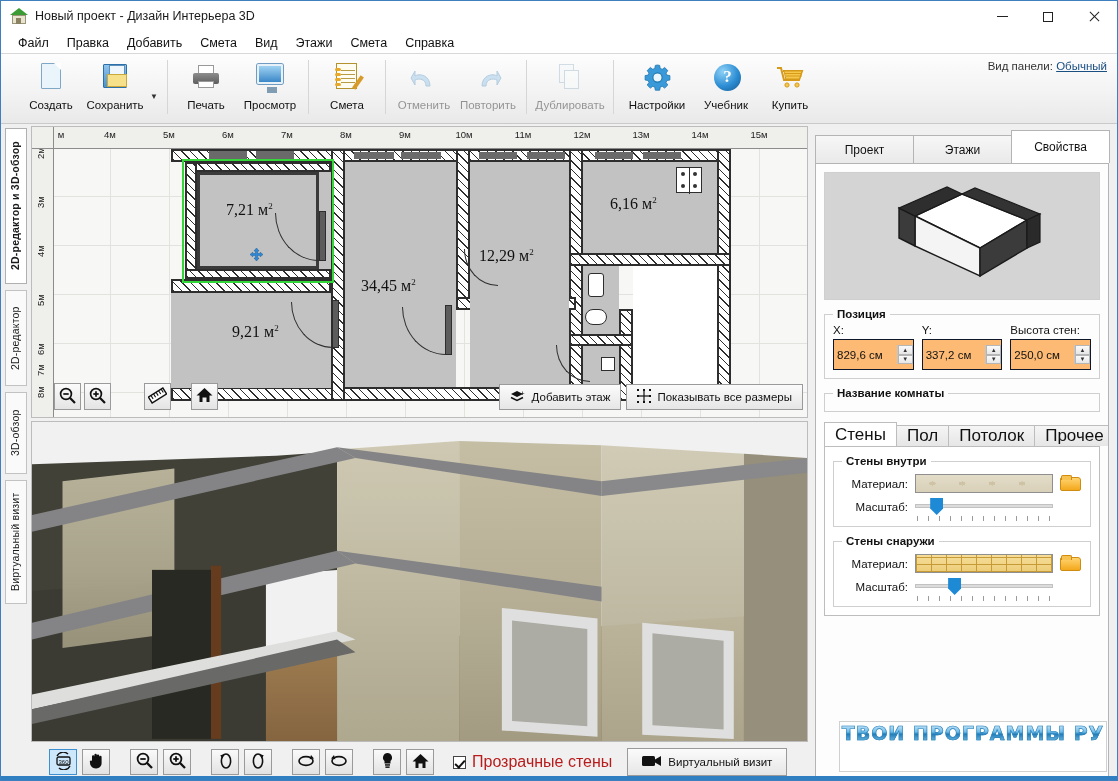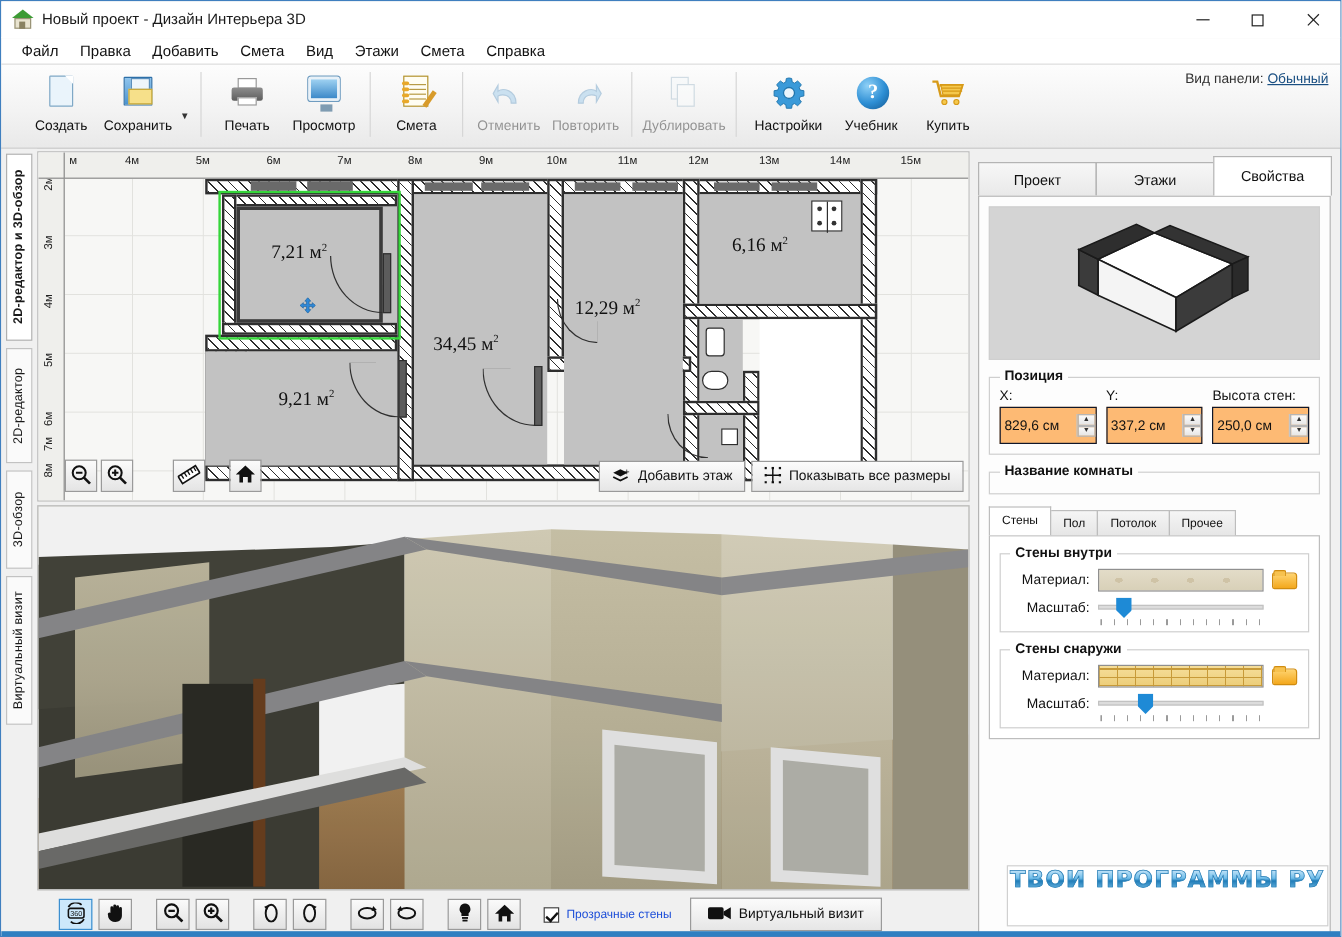--- a/index.html
+++ b/index.html
@@ -189,21 +189,21 @@
   .view3d { position:relative;flex:1;margin-top:3px;border:1px solid #bcbcbc;overflow:hidden;background:#dcdcd6; }
   .bar3d {
     height:40px;display:flex;align-items:center;gap:5px;padding:0 0 0 18px;
     background:#f0f0f0;
   }
   .b3 {
     width:28px;height:26px;background:linear-gradient(#fafafa,#e2e2e2);
     border:1px solid #9a9a9a;display:flex;align-items:center;justify-content:center;cursor:default;
   }
   .b3.active{background:#cde8fb;border-color:#3c8fd0;}
-  .chk { display:flex;align-items:center;gap:6px;font-size:10px;color:#1d4ed8;margin-left:14px;cursor:default; }
+  .chk { display:flex;align-items:center;gap:6px;font-size:16px;color:#b91c1c;margin-left:14px;cursor:default; }
   .chkbox { width:13px;height:13px;border:1px solid #444;background:#fff;position:relative;flex:none; }
   .chkbox:after{content:"";position:absolute;left:3px;top:1px;width:4px;height:8px;border:solid #111;border-width:0 2px 2px 0;transform:rotate(42deg);}
 
   
   .rpanel { width:305px; flex:none; padding:6px 8px 0 3px; display:flex; flex-direction:column; }
   .ptabs { display:flex; align-items:flex-end; height:33px; }
   .ptab {
     flex:1;height:28px;display:flex;align-items:center;justify-content:center;
     background:linear-gradient(#f7f7f7,#e9e9e9);border:1px solid #b4b4b4;border-bottom:none;
     font-size:12px;color:#111;cursor:default;margin-right:-1px;
@@ -238,21 +238,21 @@
   .spinbtns i {
     flex:1;background:linear-gradient(#fbfbfb,#e6e6e6);border:1px solid #b6b6b6;margin:0;
     display:flex;align-items:center;justify-content:center;font-size:6px;color:#333;font-style:normal;
   }
   .txtin {
     width:100%;height:22px;border:1px solid #9a9a9a;background:#fff;
     font-size:11.5px;color:#111;padding:0 4px;outline:none;font-family:"Liberation Sans",sans-serif;
   }
   .stabs { display:flex;align-items:flex-end;height:24px;margin-top:10px; }
   .stab {
-    height:21px;padding:0 10px;display:flex;align-items:center;font-size:10px;color:#111;
+    height:21px;padding:0 10px;display:flex;align-items:center;font-size:17px;color:#111;
     background:linear-gradient(#f5f5f5,#e6e6e6);border:1px solid #bdbdbd;border-bottom:none;
     margin-right:-1px;cursor:default;
   }
   .stab.active { background:#fff;height:24px;z-index:2; }
   .spane { border:1px solid #bdbdbd;padding:8px;background:#fff; }
   .matrow { display:flex;align-items:center;gap:7px;margin-top:3px; }
   .matlbl { width:66px;font-size:11.5px;color:#111;text-align:right; }
   .swatch { flex:1;height:19px;border:1px solid #8f8f8f; }
   .sw-inside {
     background:

